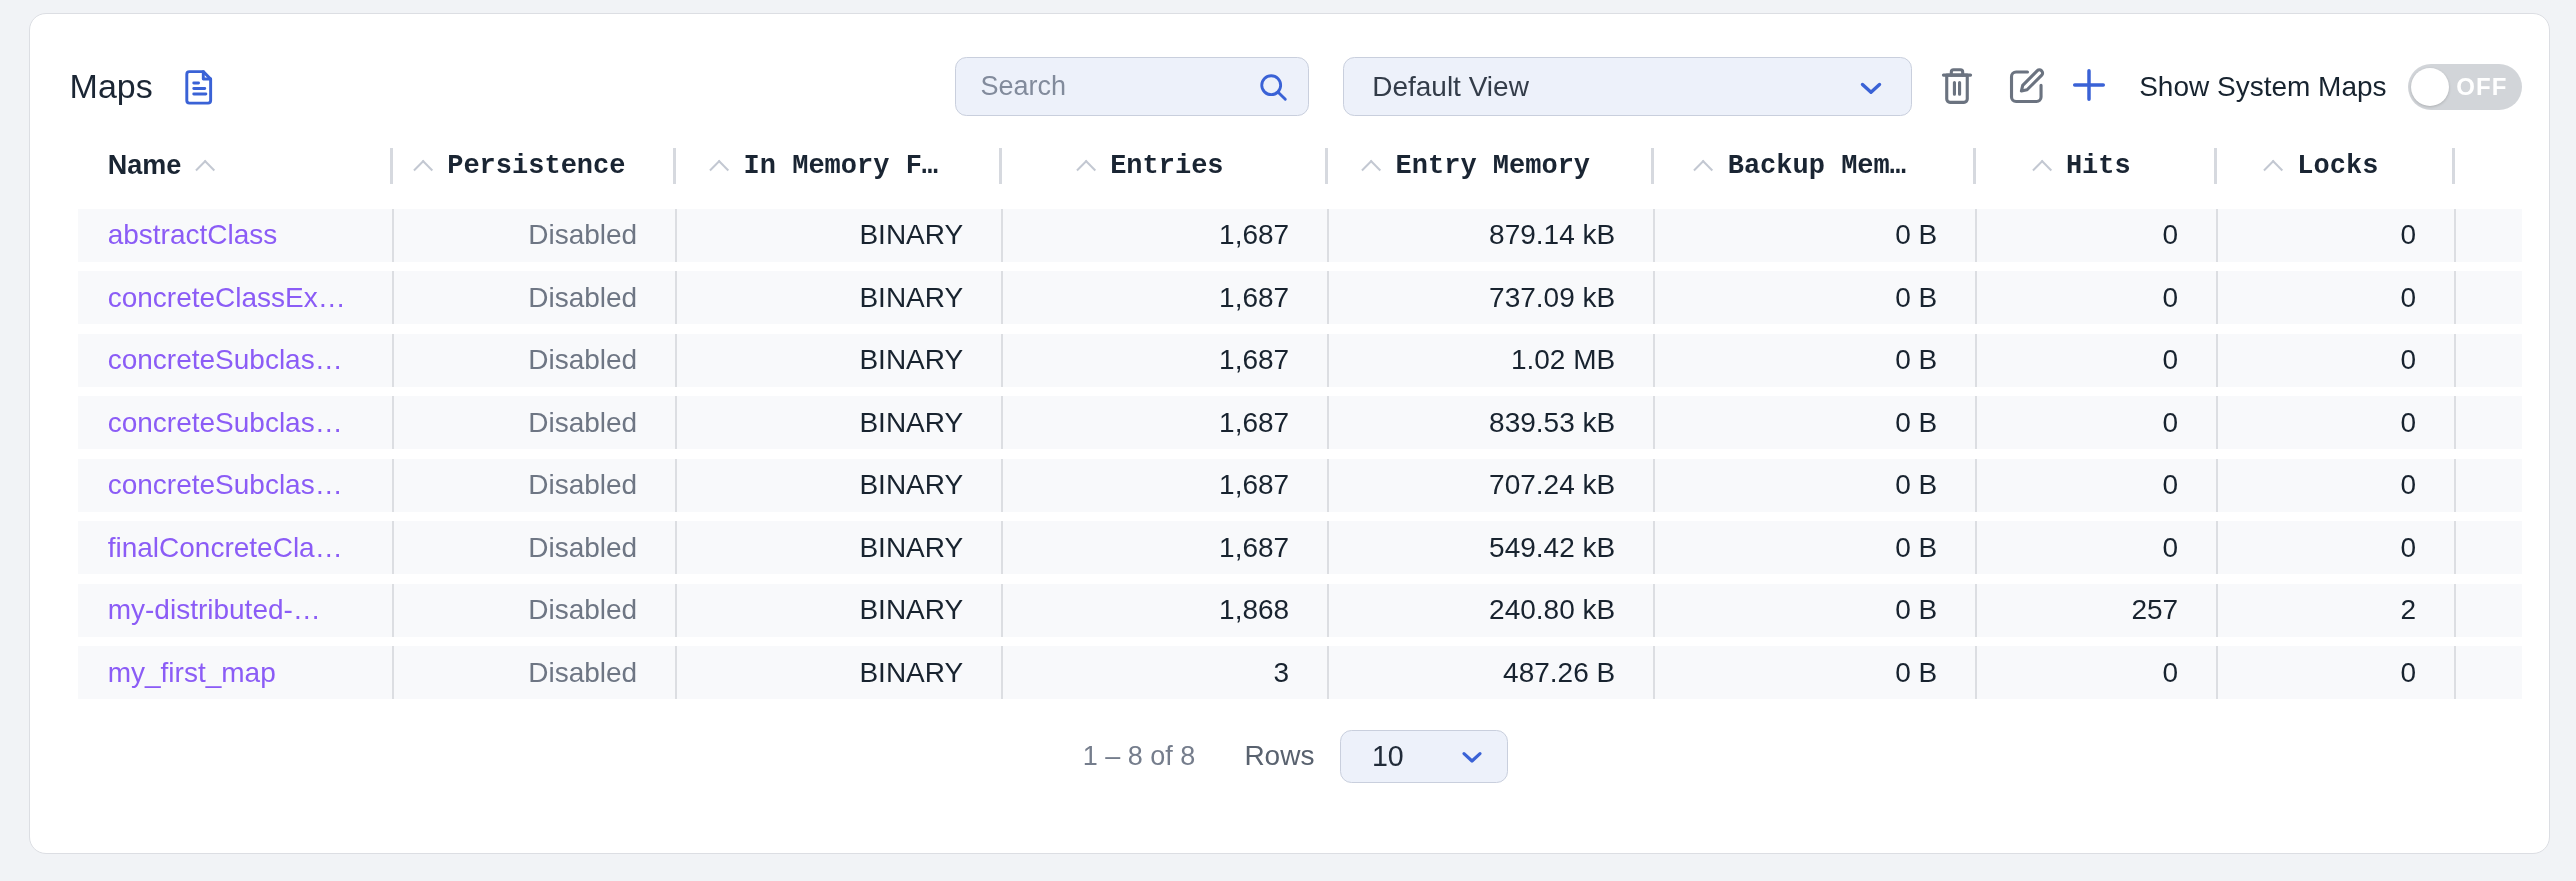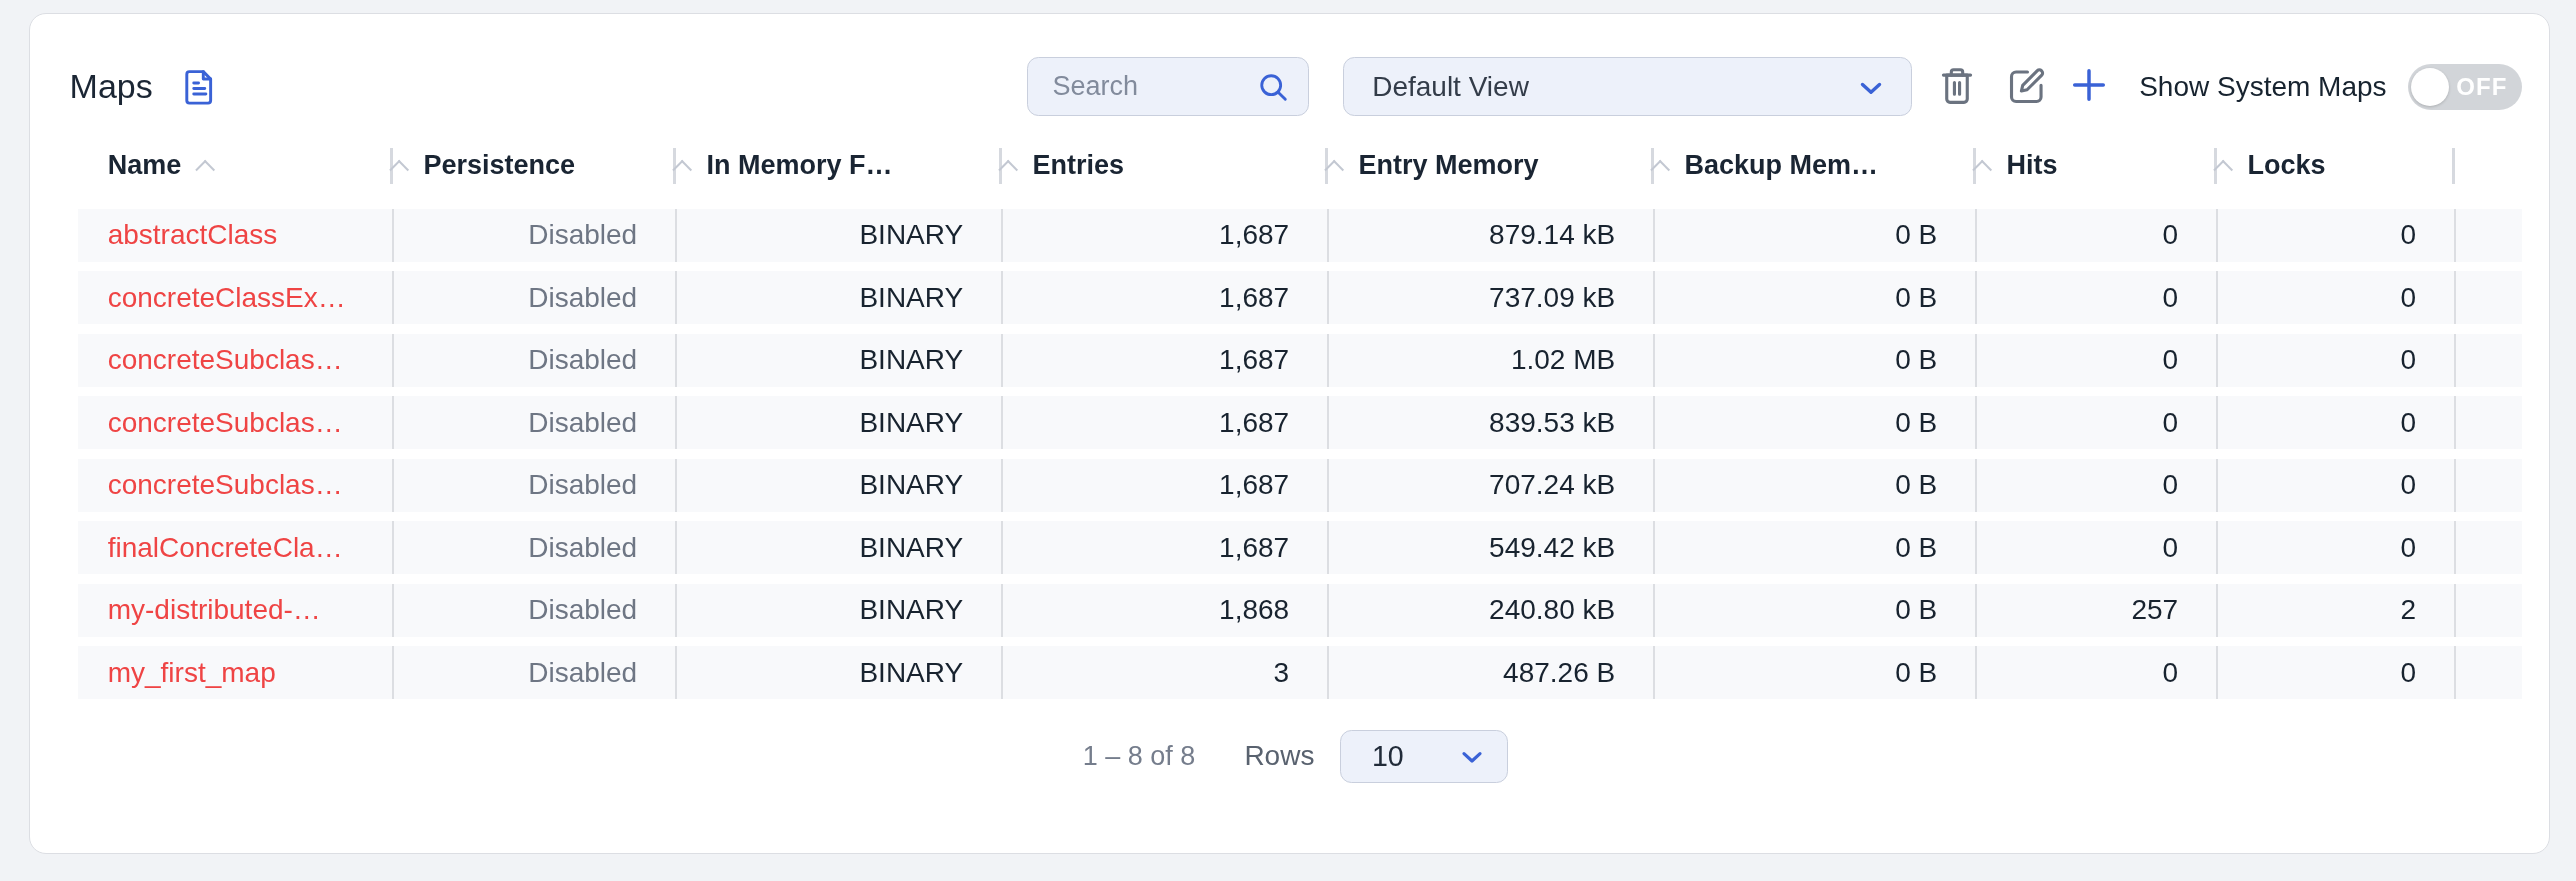--- a/index.html
+++ b/index.html
@@ -7,21 +7,21 @@
         font-family:"Liberation Sans",sans-serif;overflow:hidden;}
   .card{position:absolute;left:28.6px;top:13.3px;width:2521px;height:841px;box-sizing:border-box;
         background:#ffffff;border:1.9px solid var(--card-border,#dcdee3);border-radius:17px;
         padding:42px 27px 0 40px;}
 
   
   .topbar{display:flex;align-items:center;height:61px;}
   .title{font-size:34px;color:var(--text-dark,#1b2634);}
   .doc-icon{margin-left:25px;display:flex;color:var(--accent-blue,#3a62d6);}
   .controls{margin-left:auto;display:flex;align-items:center;}
-  .search-box{position:relative;width:282px;height:59px;box-sizing:border-box;
+  .search-box{position:relative;width:354px;height:59px;box-sizing:border-box;
         border:1.9px solid var(--control-border,#c9cfdd);background:var(--control-bg,#edf1fa);border-radius:11.4px;
         display:flex;align-items:center;}
   .search-box input{border:none;outline:none;background:transparent;width:100%;
         font-family:"Liberation Sans",sans-serif;font-size:27px;color:#2b3442;padding:0 63px 0 25px;}
   .search-box input::placeholder{color:#828b9c;}
   .search-icon{position:absolute;right:17px;top:10.5px;display:flex;color:var(--accent-blue,#3a62d6);}
   .view-select{position:relative;width:569px;height:59px;box-sizing:border-box;margin-left:34px;
         border:1.9px solid var(--control-border,#c9cfdd);background:var(--control-bg,#edf1fa);border-radius:11.4px;
         display:flex;align-items:center;padding-left:28.6px;font-size:28px;color:#333c49;cursor:pointer;}
   .view-select .chev{position:absolute;right:23px;top:12.4px;display:flex;color:var(--accent-blue,#3a62d6);}
@@ -34,35 +34,35 @@
   .toggle .knob{position:absolute;left:3.8px;top:3.8px;width:38px;height:38px;border-radius:50%;
         background:#fff;box-shadow:0 1px 2.9px rgba(0,0,0,.18);}
   .toggle .state{position:absolute;right:14.3px;top:50%;transform:translateY(-50%);
         color:#fff;font-size:24px;font-weight:bold;letter-spacing:1px;}
 
   
   .table{margin-left:8.6px;}
   .thead{display:flex;align-items:stretch;height:59px;margin-top:19px;margin-bottom:13.3px;}
   .hcell{position:relative;display:flex;align-items:center;box-sizing:border-box;
         font-size:27px;font-weight:bold;color:#1a2533;cursor:pointer;}
-  .hcell.right{justify-content:flex-start;padding-right:26px;}
+  .hcell.right{justify-content:center;padding-right:26px;font-family:Liberation Mono, monospace;}
   .hcell.left{padding-left:29.5px;}
   .hcell:not(.first)::before{content:"";position:absolute;left:-1.9px;top:50%;transform:translateY(-50%);
         width:2.9px;height:36px;background:var(--divider-header,#d6d9df);}
   .caret{width:14.3px;height:14.3px;box-sizing:border-box;display:inline-block;
         border-left:2.9px solid #c3c8d2;border-top:2.9px solid #c3c8d2;
         transform:translateY(3.8px) rotate(45deg);}
   .hcell.right .caret{margin-right:17px;}
   .hcell.left .caret{margin-left:17px;}
 
   .trow{display:flex;align-items:stretch;height:53px;margin-bottom:9.5px;background:var(--row-bg,#f8f9fb);cursor:pointer;}
   .tcell{display:flex;align-items:center;box-sizing:border-box;font-size:28px;color:#18232f;white-space:nowrap;overflow:hidden;}
   .tcell:not(.first){border-left:2.9px solid var(--divider-row,#dcdee2);}
   .tcell.right{justify-content:flex-end;padding-right:38px;}
-  .tcell.name{padding-left:29.5px;color:#ef4444;}
+  .tcell.name{padding-left:29.5px;color:#8b5cf6;}
   .tcell.muted{color:var(--text-muted,#6e7684);}
 
   
   .c0{flex:0 0 314px;} .c1{flex:0 0 283px;} .c2{flex:0 0 326px;} .c3{flex:0 0 326px;}
   .c4{flex:0 0 326px;} .c5{flex:0 0 322px;} .c6{flex:0 0 241px;} .c7{flex:0 0 238px;}
   .c8{flex:1 1 auto;}
 
   
   .pagination{display:flex;align-items:center;justify-content:center;margin-top:30.5px;gap:7px;}
   .range{font-size:27px;color:#757d8c;}

